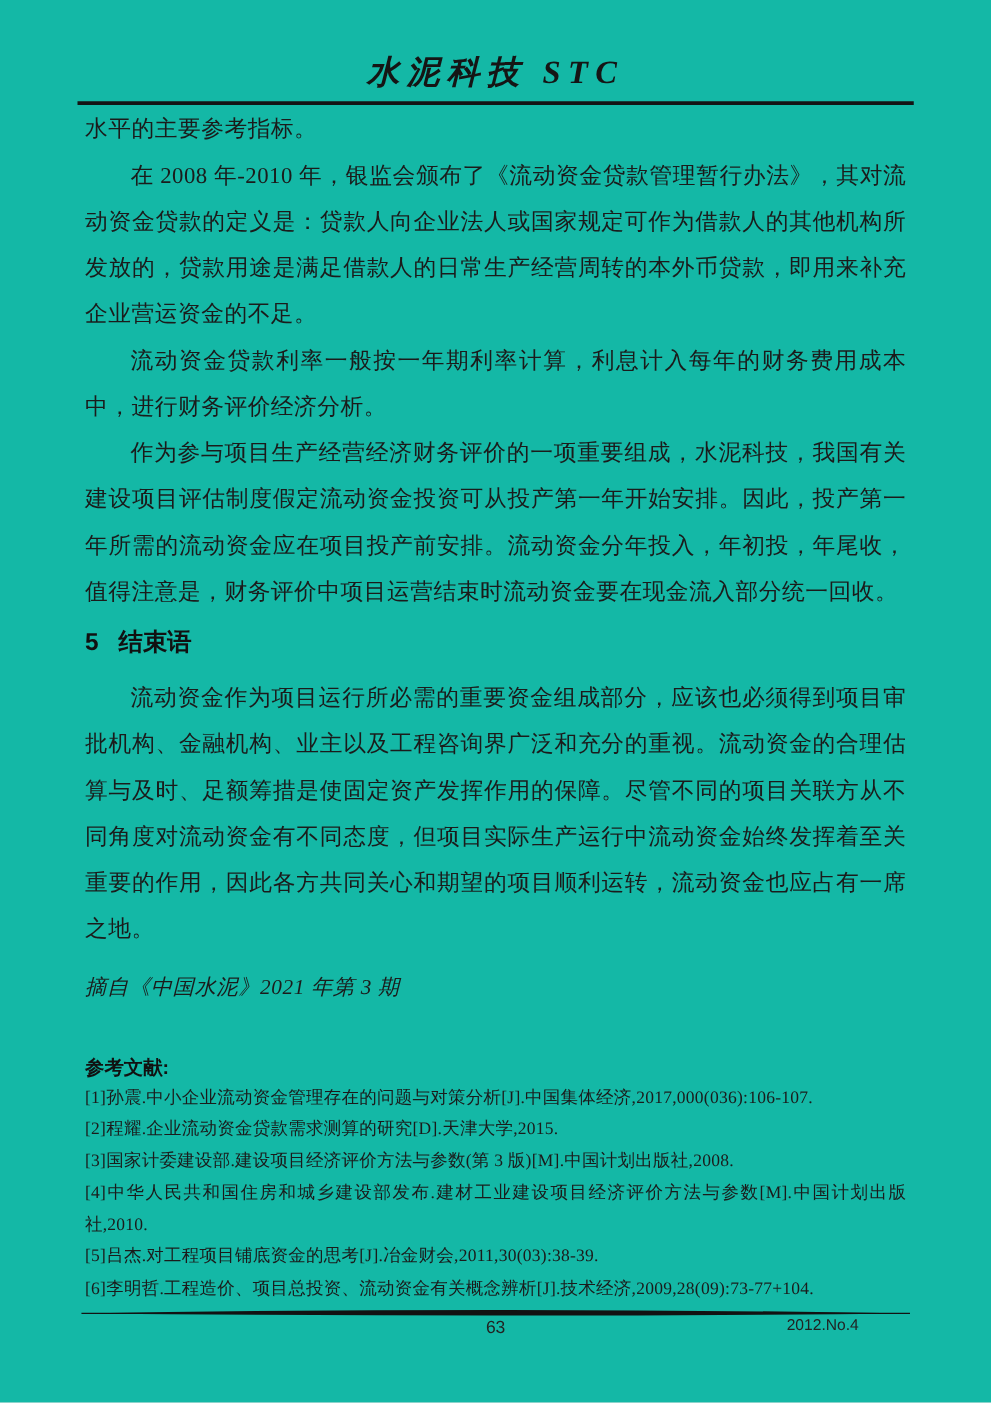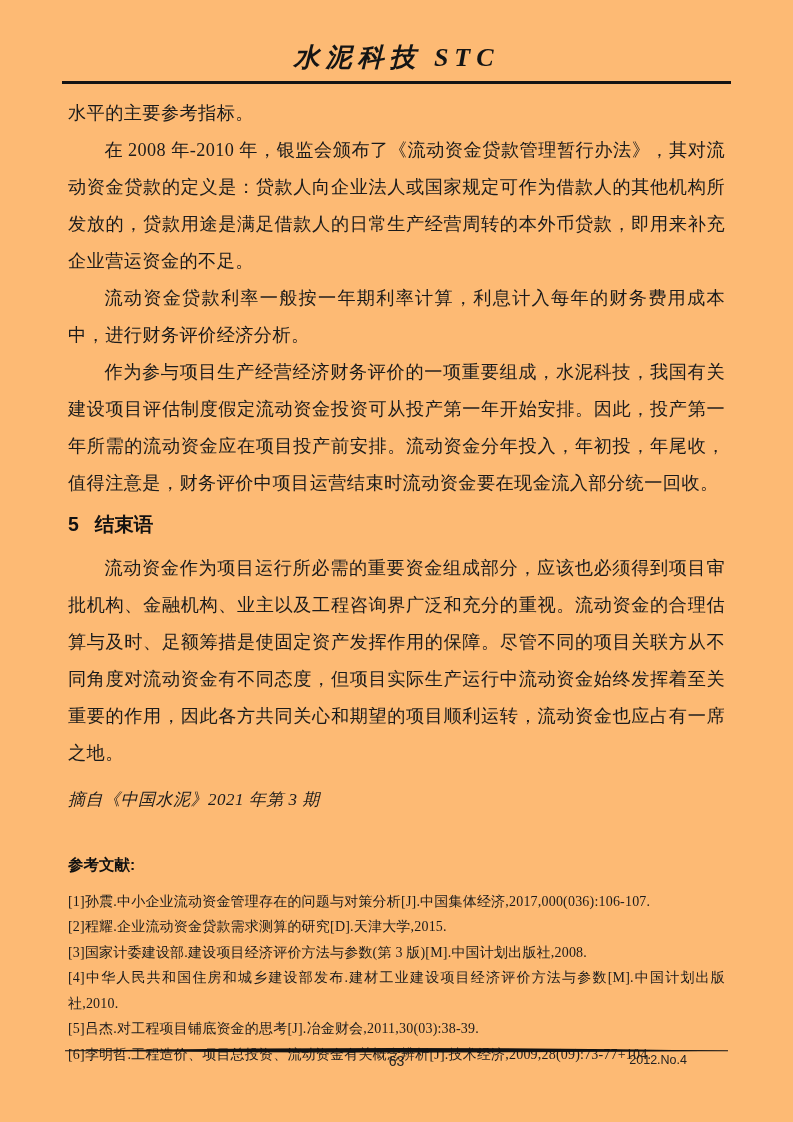--- a/index.html
+++ b/index.html
@@ -1,42 +1,42 @@
 <!DOCTYPE html>
 <html><head>
 <meta charset="utf-8">
 <style>
   html, body { margin: 0; padding: 0; background: #e8e8e8; }
   .page {
     position: relative;
     width: 793px;
     height: 1122px;
     margin: 0 auto;
-    background: #fdba74;
+    background: #14b8a6;
     color: #1b1b1b;
     font-family: "Liberation Serif", "DejaVu Serif", serif;
     overflow: hidden;
   }
   
   .header { padding-top: 42px; text-align: center; }
   .journal-title {
     font-size: 26px;
     font-style: italic;
     font-weight: 600;
     letter-spacing: 6px;
     line-height: 32px;
     color: #151515;
   }
   .header-rule {
     margin: 7px 62px 0 62px;
     height: 2.5px;
     background: #141414;
   }
   
-  .content { margin: 0 68px; padding-top: 11px; }
+  .content { margin: 0 68px; padding-top: 1px; }
   .body-text p {
     margin: 0;
     font-size: 18.2px;
     line-height: 37px;
     text-align: justify;
     letter-spacing: 0.4px;
   }
   .body-text p.indent { text-indent: 2em; }
   .section-heading {
     margin: 4px 0 8px 0;
@@ -49,21 +49,21 @@
   .section-heading .sec-num { margin-right: 16px; }
   .source-line {
     margin: 16px 0 0 0;
     font-size: 17px;
     font-style: italic;
     line-height: 24px;
     letter-spacing: 0.5px;
   }
   .references { margin-top: 42px; }
   .ref-heading {
-    margin: 0 0 13px 0;
+    margin: 0 0 0 0;
     font-family: "Liberation Sans", "DejaVu Sans", sans-serif;
     font-size: 15.5px;
     font-weight: bold;
     line-height: 22px;
     color: #111;
   }
   .references p.ref-item {
     margin: 0;
     font-size: 14px;
     line-height: 25.5px;

